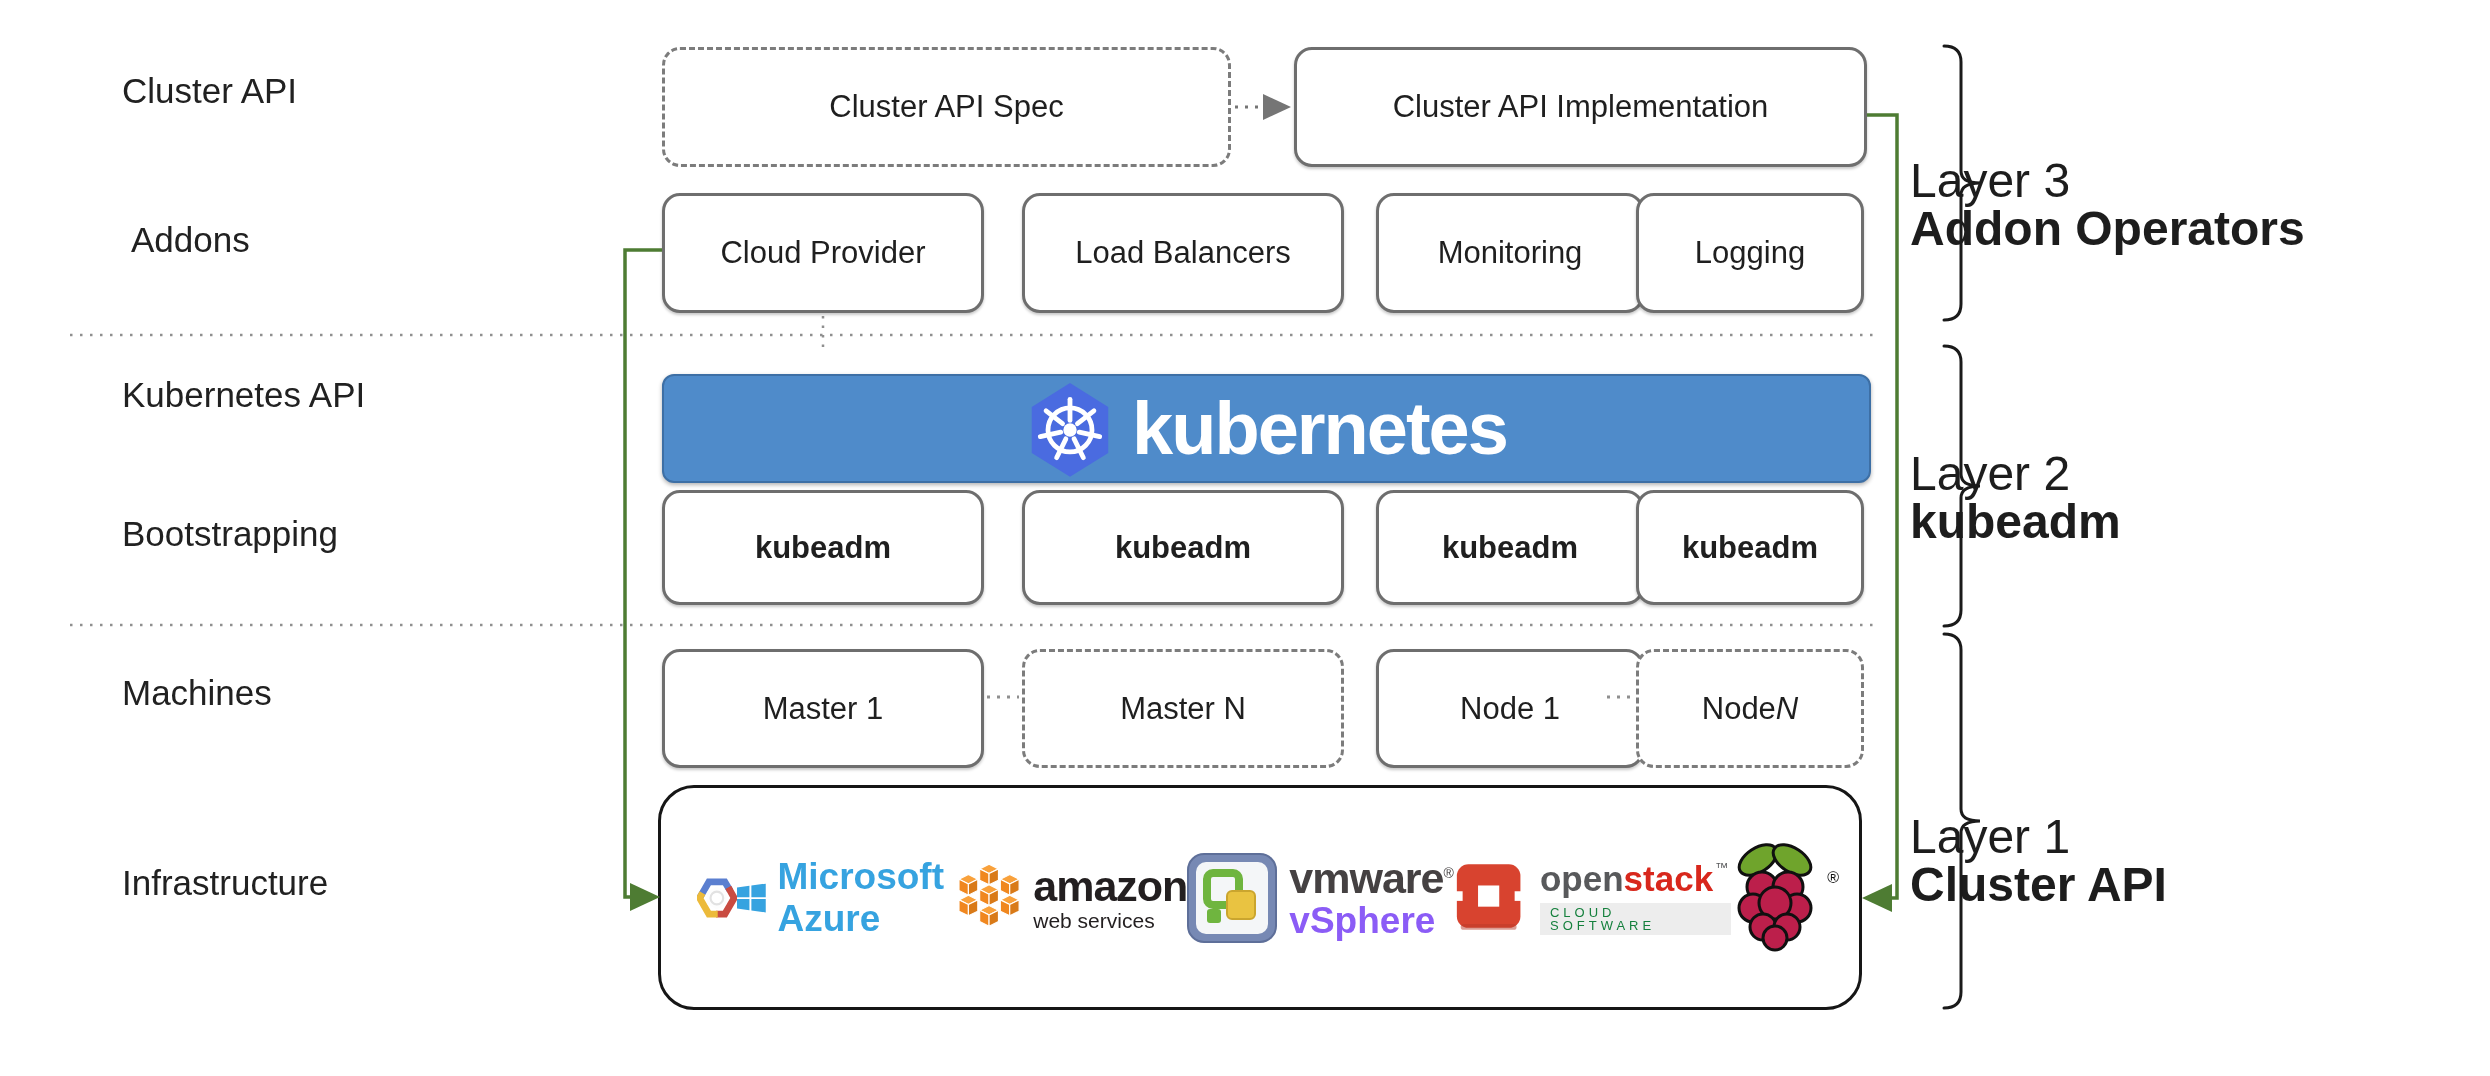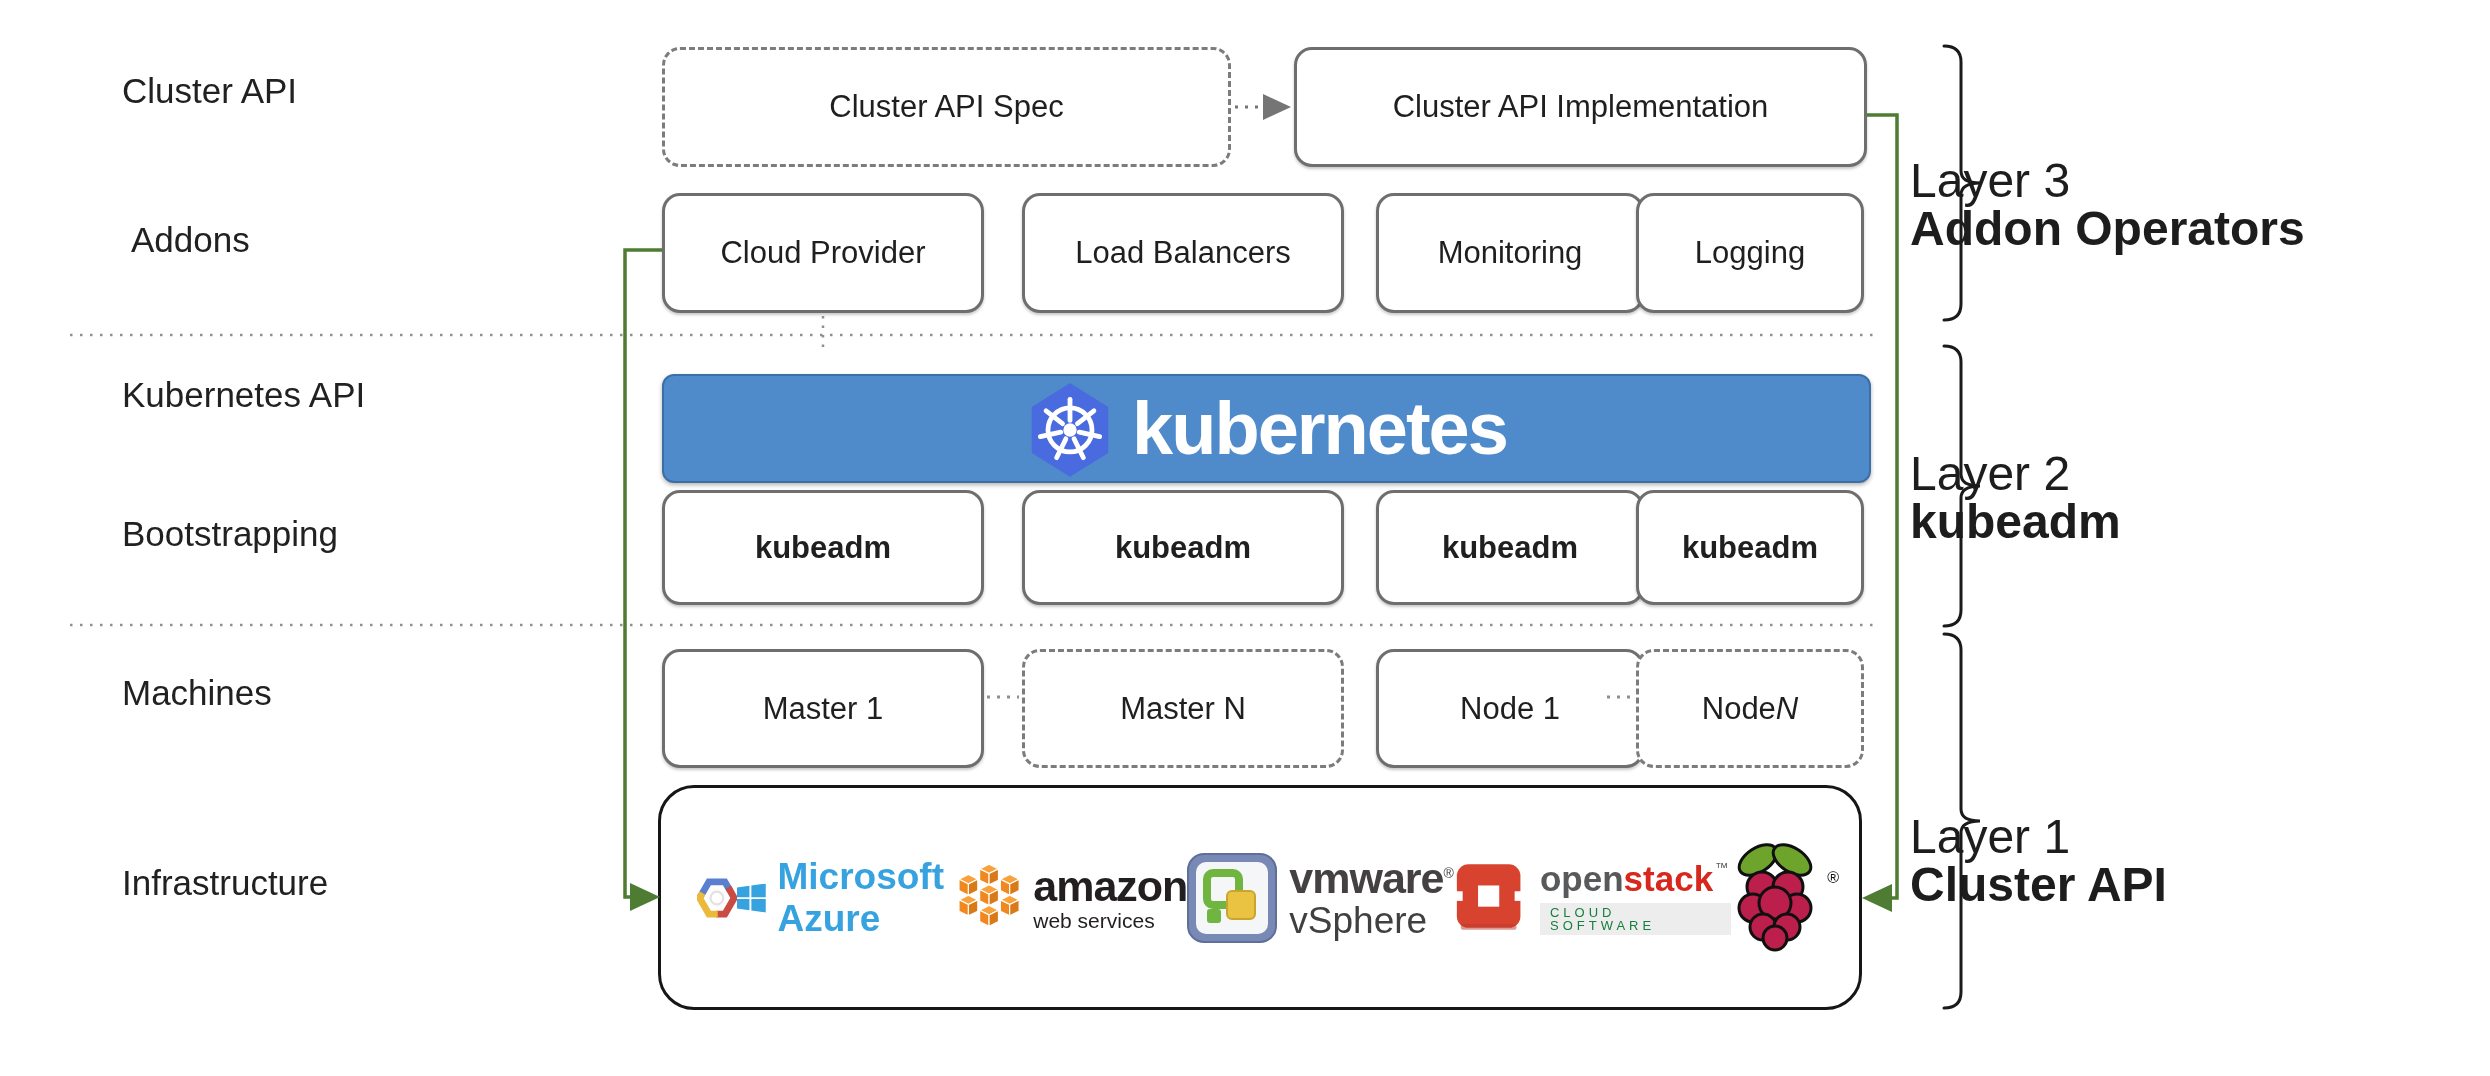--- a/index.html
+++ b/index.html
@@ -34,21 +34,21 @@
          display:flex;align-items:center;justify-content:space-between;padding:0 36px;}
 
   .logo{display:flex;align-items:center;gap:12px;}
   .logo .col{display:flex;flex-direction:column;align-items:flex-start;line-height:1;}
 
   .azure-text{font-size:37px;font-weight:600;color:#36a3e0;}
   .aws-line1{font-size:43px;font-weight:bold;color:#231f20;letter-spacing:-1px;}
   .aws-line2{font-size:21px;color:#231f20;margin-top:2px;}
   .vm-line1{font-size:43px;font-weight:bold;color:#454142;letter-spacing:-1px;}
   .vm-line1 sup{font-size:14px;font-weight:normal;}
-  .vm-line2{font-size:37px;color:#404040;margin-top:2px;}
+  .vm-line2{font-size:37px;color:#8b5cf6;margin-top:2px;font-weight:bold;}
   .os-row{display:flex;align-items:flex-start;font-size:35px;line-height:1;}
   .os-open{color:#58595b;font-weight:600;}
   .os-stack{color:#d8271c;font-weight:bold;}
   .os-tm{font-size:13px;color:#58595b;margin-left:2px;}
   .os-sub{font-size:13px;letter-spacing:4px;color:#15803d;background:#ededed;
           padding:3px 10px;margin-top:7px;}
 
   .layer-note{position:absolute;left:1910px;font-size:48px;line-height:48px;color:#1d1d1d;}
   .layer-note .l2{font-weight:bold;}
 

